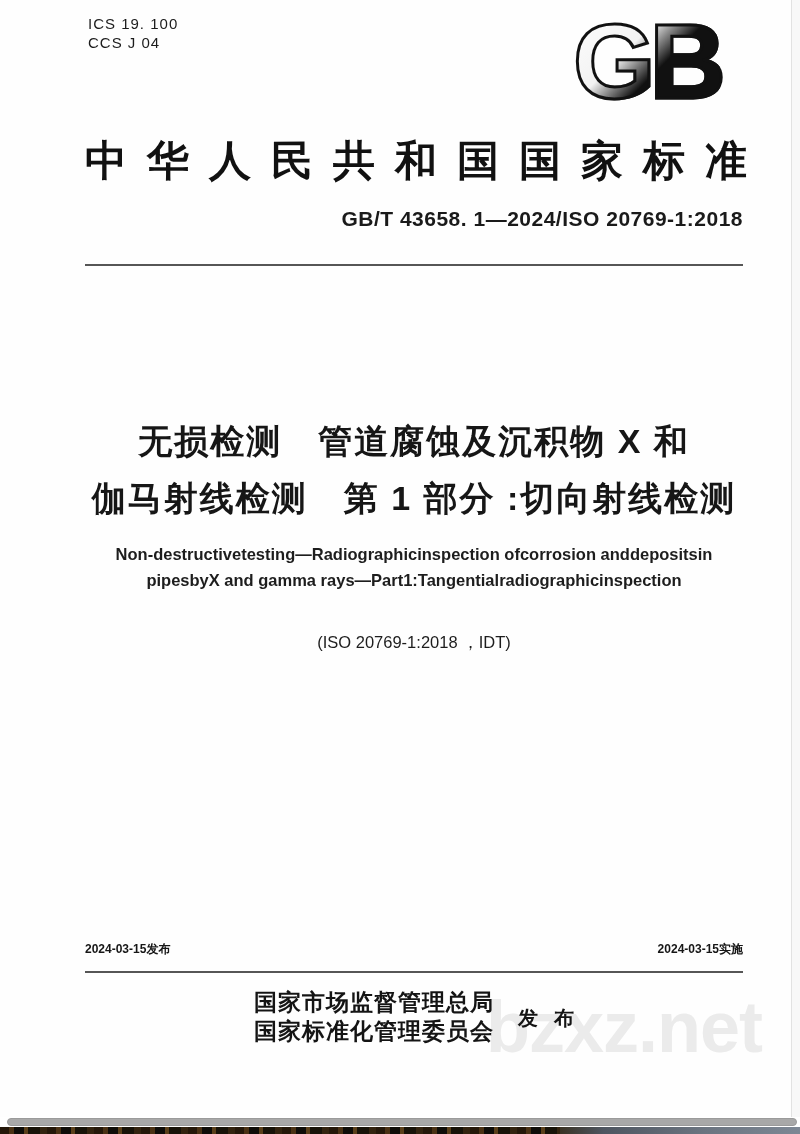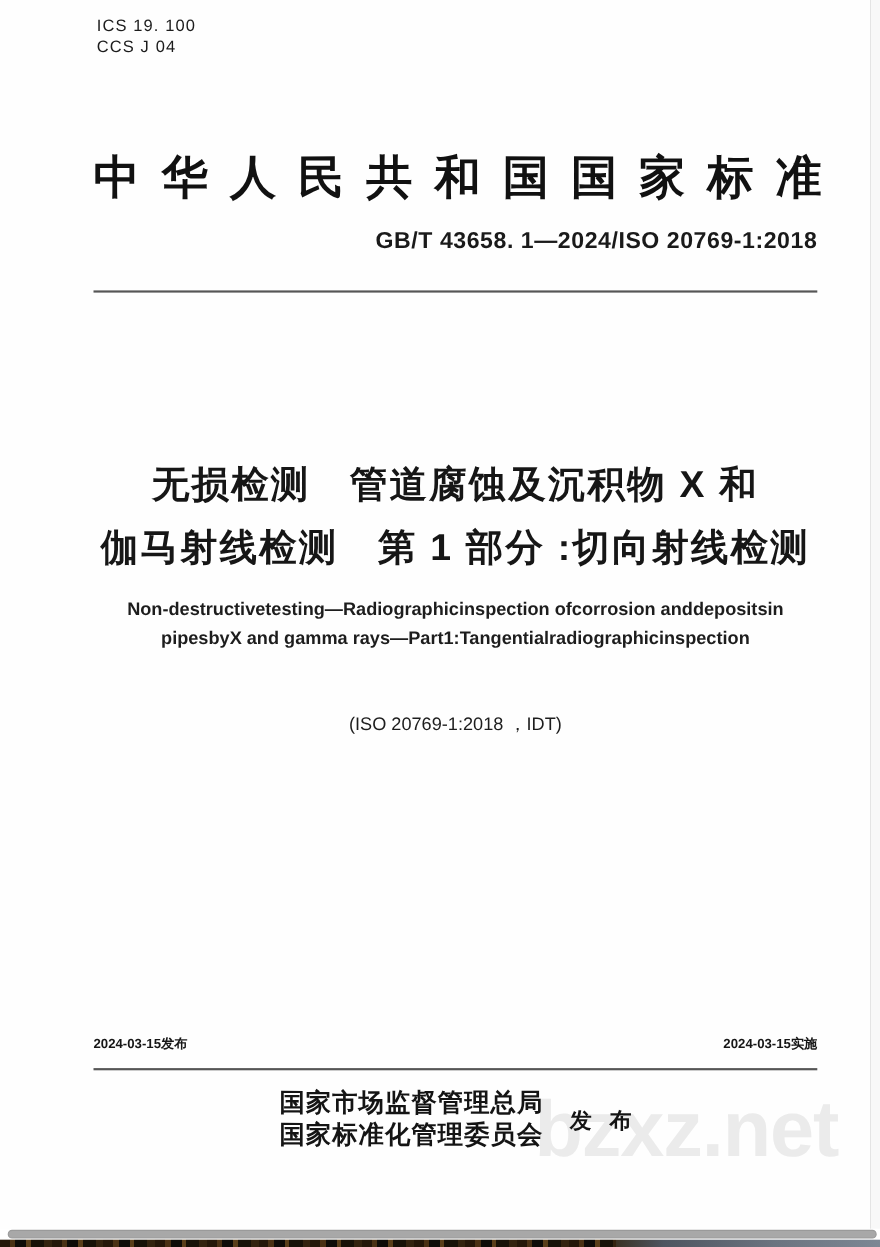--- a/index.html
+++ b/index.html
@@ -66,21 +66,21 @@
     white-space:nowrap;
   }
 
   .en-title {
     position:absolute; left:0; right:0; top:541px;
     text-align:center;
     font-size:16.5px; line-height:26px; font-weight:700; color:#1d1d1d;
   }
 
   .iso-note {
-    position:absolute; left:0; right:0; top:648px;
+    position:absolute; left:0; right:0; top:632px;
     text-align:center;
     font-size:16.5px; color:#1d1d1d;
   }
 
   .date-row {
     position:absolute; left:0; right:0; top:941px;
     display:flex; justify-content:space-between;
     font-size:12px; font-weight:700; color:#161616;align-items:center;
   }
 
@@ -134,20 +134,21 @@
 </head>
 <body>
 
 <div class="page">
 
   <div class="codes">
     <div>ICS 19. 100</div>
     <div>CCS J 04</div>
   </div>
 
+  <div class="gb-logo">GB</div>
 
   <div class="content">
     <div class="nat-title">中华人民共和国国家标准</div>
 
     <div class="std-number">GB/T 43658. 1—2024/ISO 20769-1:2018</div>
 
     <div class="rule rule-top"></div>
 
     <div class="zh-title">
       <div>无损检测　管道腐蚀及沉积物 X 和</div>

